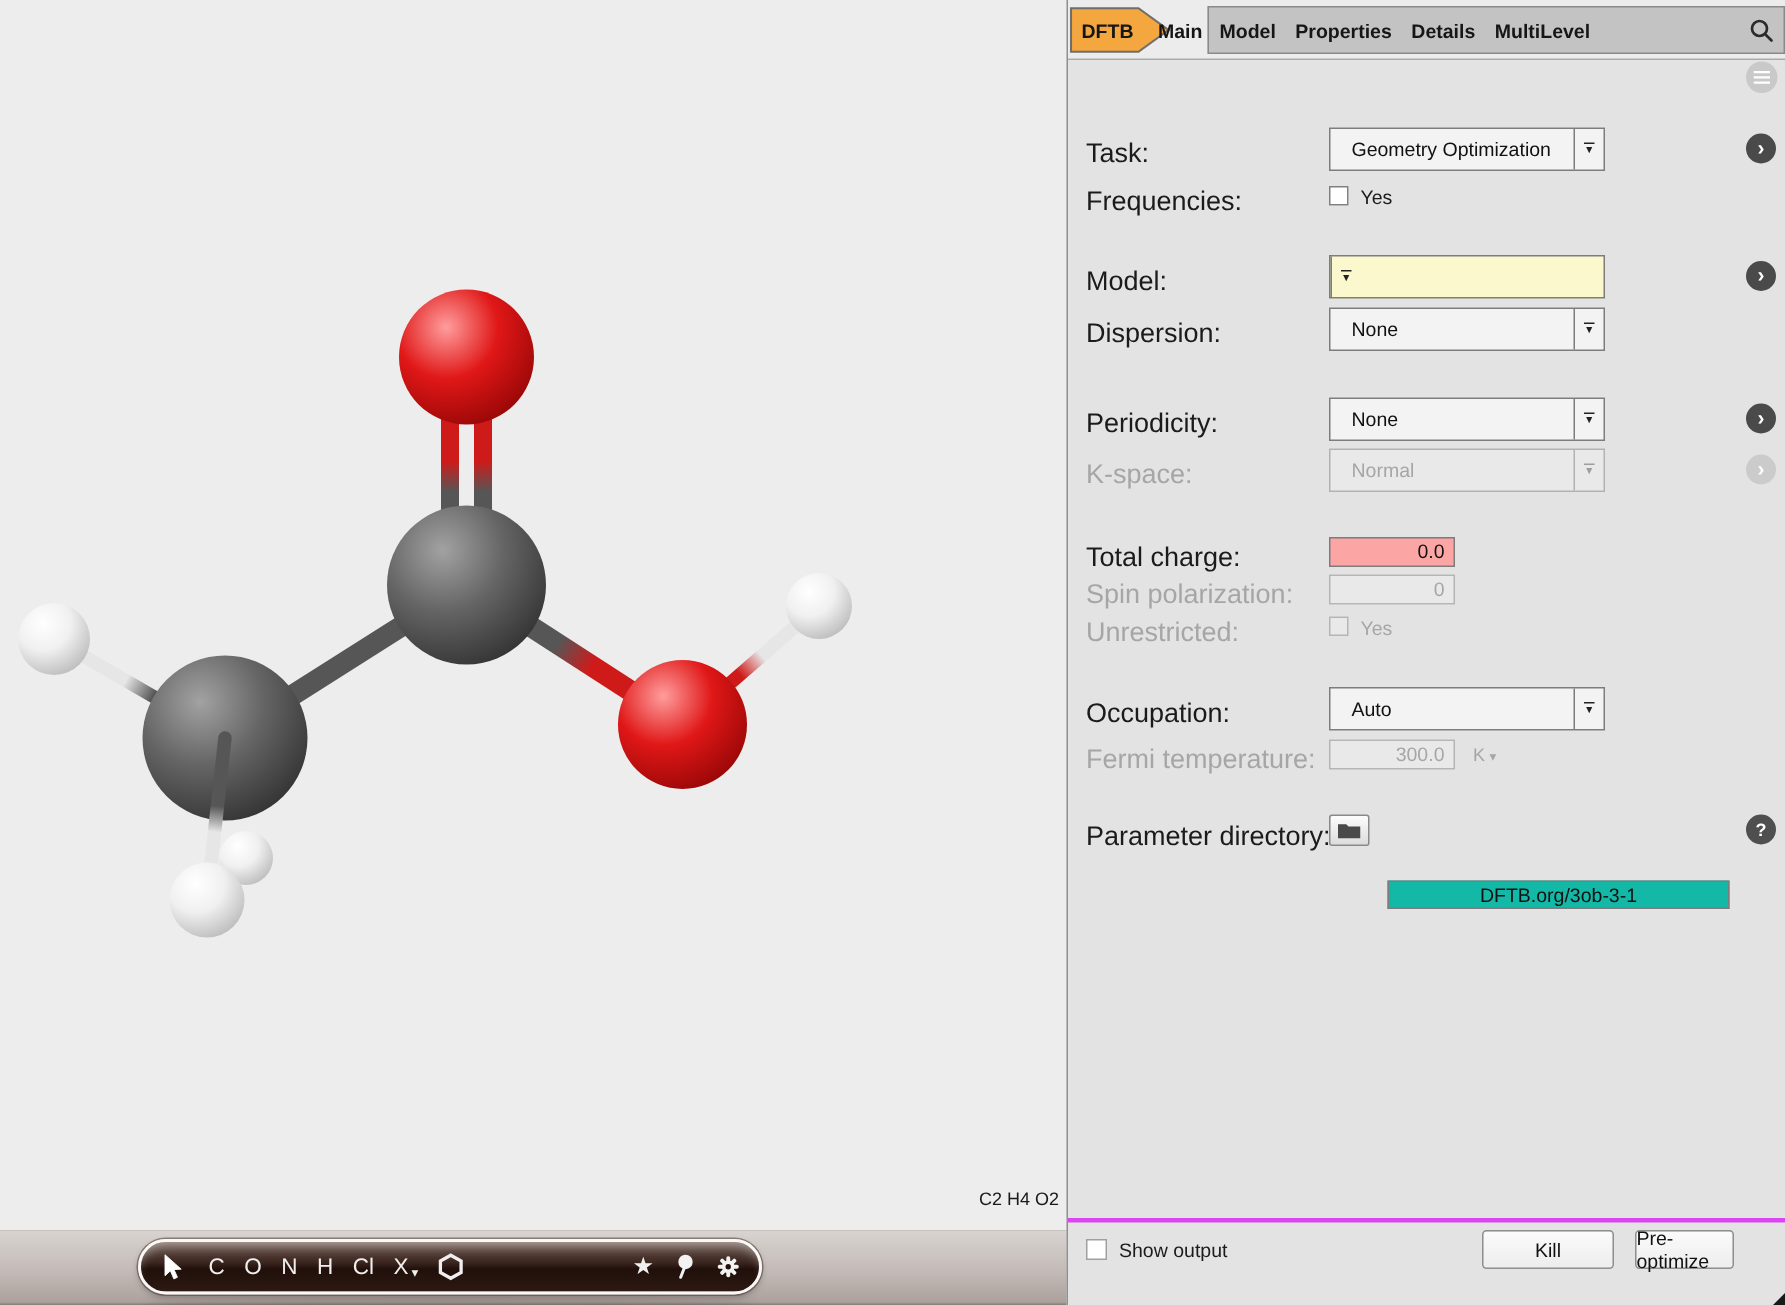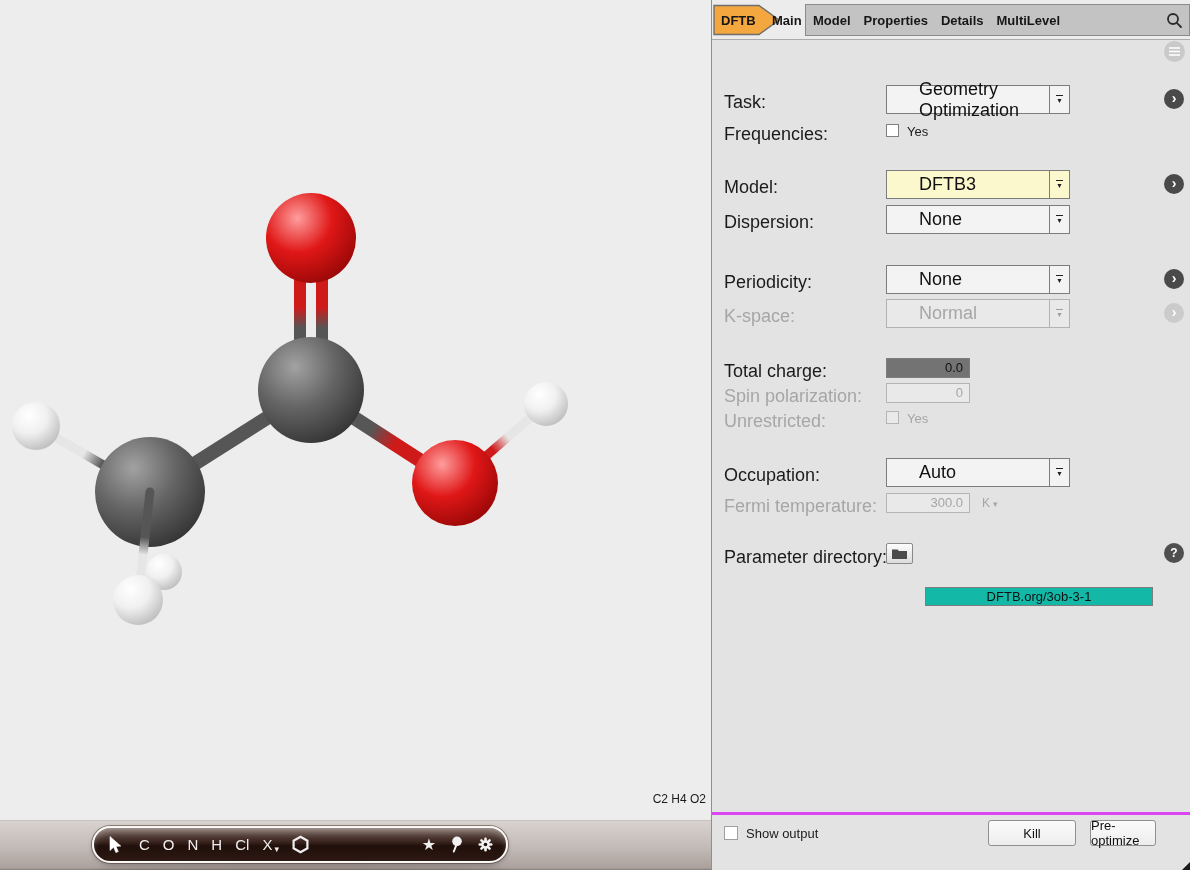--- a/index.html
+++ b/index.html
@@ -45,31 +45,31 @@
   #search-btn{position:absolute;right:7px;top:12px;width:17px;height:17px;}
 
   #menu-circle{position:absolute;left:452px;top:41px;width:21px;height:21px;border-radius:50%;
     background:#c9c9c9;display:flex;align-items:center;justify-content:center;}
 
   .lbl{position:absolute;left:12px;font-size:18px;color:#1b1b1b;white-space:nowrap;}
   .lbl.dis{color:#a6a6a6;}
 
   .dd{position:absolute;left:174px;width:184px;height:29px;box-sizing:border-box;
     border:1px solid #7d7d7d;background:#f3f3f3;display:flex;align-items:stretch;}
-  .dd .val{flex:1;display:flex;align-items:center;font-size:18px;color:#111;margin-left:32px;}
+  .dd .val{flex:1;display:flex;align-items:center;padding-left:14px;font-size:13px;color:#111;}
   .dd .arrbox{width:19px;border-left:1px solid #7d7d7d;display:flex;align-items:center;justify-content:center;}
   .dd .arrbox::after{content:"▼";font-size:7px;color:#222;border-top:1px solid #222;padding-top:1px;}
   .dd.yellow{background:#fbf8cd;}
   .dd.dis{background:#e9e9e9;border-color:#b2b2b2;}
   .dd.dis .val{color:#a6a6a6;}
   .dd.dis .arrbox{border-left-color:#b2b2b2;}
   .dd.dis .arrbox::after{color:#9e9e9e;border-top-color:#9e9e9e;}
 
   .inputbox{position:absolute;left:174px;width:84px;height:20px;box-sizing:border-box;
-    border:1px solid #7d7d7d;background:#737373;font-size:13px;color:#111;text-align:right;
+    border:1px solid #7d7d7d;background:#fca5a5;font-size:13px;color:#111;text-align:right;
     padding-right:6px;line-height:18px;}
   .inputbox.dis{background:#e9e9e9;border-color:#b5b5b5;color:#a6a6a6;}
   .inputbox.yellow{background:#14b8a6;text-align:center;padding-left:6px;margin-top:44px;}
 
   .cb{position:absolute;left:174px;width:13px;height:13px;box-sizing:border-box;
     border:1px solid #808080;background:#fff;}
   .cb.dis{border-color:#b5b5b5;background:#e9e9e9;}
   .cb-lbl{position:absolute;left:195px;font-size:13px;color:#1b1b1b;}
   .cb-lbl.dis{color:#a6a6a6;}
 
@@ -266,21 +266,20 @@
       <span class="arrbox"></span>
     </div>
     <div class="golink" style="top:89px"></div>
 
     <span class="lbl" style="top:124px">Frequencies:</span>
     <div class="cb" style="top:124px"></div>
     <span class="cb-lbl" style="top:124px">Yes</span>
 
     <span class="lbl" style="top:177px">Model:</span>
     <div class="dd yellow" style="top:170px">
-      <span class="val">DFTB3</span>
       <span class="arrbox"></span>
     </div>
     <div class="golink" style="top:174px"></div>
 
     <span class="lbl" style="top:212px">Dispersion:</span>
     <div class="dd" style="top:205px">
       <span class="val">None</span>
       <span class="arrbox"></span>
     </div>
 

